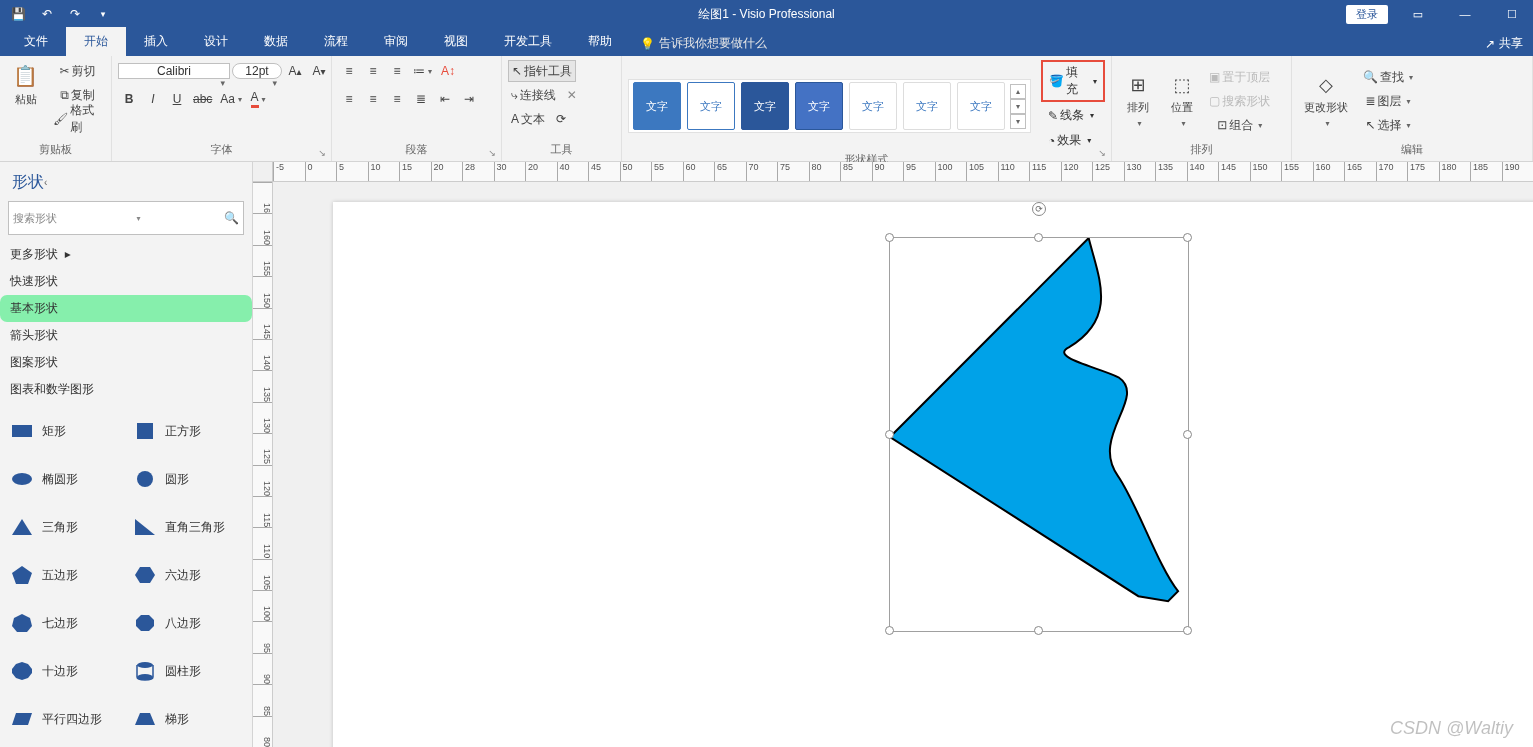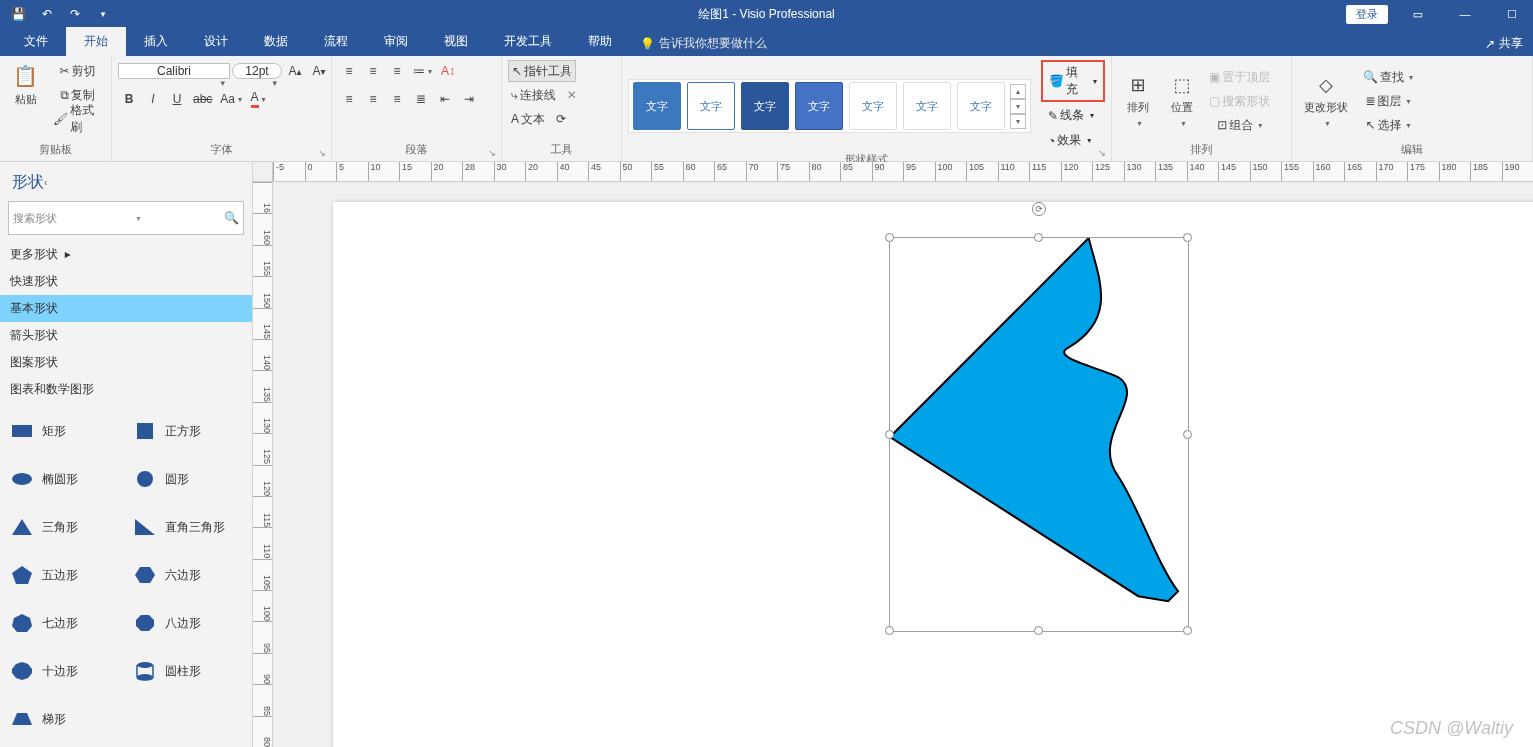--- a/index.html
+++ b/index.html
@@ -50,21 +50,21 @@
 
 
 .work { position:absolute; top:162px; left:0; right:0; bottom:0; display:flex; }
 .shapes-pane { width:253px; background:#f3f3f3; border-right:1px solid #d4d4d4; display:flex; flex-direction:column; }
 .shapes-title { padding:10px 12px 8px; font-size:16px; color:#2b579a; display:flex; align-items:center; }
 .shapes-title .collapse { font-size:10px; color:#666;}
 .search-box { margin:0 8px 6px; height:34px; border:1px solid #c0c0c0; background:#fff; display:flex; align-items:center; padding:0 4px; font-size:11px; color:#888;}
 .search-box .mag { margin-left:auto; color:#2b579a; font-size:12px;}
 .cat-list { font-size:12px;}
 .cat-item { padding:5px 10px; cursor:pointer; }
-.cat-item.selected { background:#7dd3fc; }
+.cat-item.selected { background:#86efac;border-radius:7px; }
 .shape-grid { flex:1; overflow:auto; padding:6px 4px; display:grid; grid-template-columns:1fr 1fr; gap:4px 2px;}
 .shape-entry { display:flex; align-items:center; gap:8px; padding:4px 6px; font-size:12px;}
 .shape-icon { width:24px; height:22px; display:flex; align-items:center; justify-content:center;}
 .shape-icon svg { fill:#2b579a; }
 
 
 .canvas-wrap { flex:1; position:relative; background:#f0f0f0; overflow:hidden;}
 .ruler-h { position:absolute; top:0; left:20px; right:0; height:20px; background:#f9f9f9; border-bottom:1px solid #ccc; display:flex; font-size:9px; color:#555;}
 .ruler-h .tick { width:32px; border-left:1px solid #aaa; padding-left:2px;}
 .ruler-v { position:absolute; top:20px; left:0; width:20px; bottom:0; background:#f9f9f9; border-right:1px solid #ccc; display:flex; flex-direction:column; font-size:9px; color:#555;}
@@ -427,20 +427,28 @@
         </div>
         <div class="shape-entry">
           <div class="shape-icon">
             <svg width="24" height="22" viewBox="0 0 24 22">
               <ellipse cx="12" cy="5" rx="8" ry="3"></ellipse>
               <path d="M4,5 L4,17 A8,3 0 0 0 20,17 L20,5" fill="none" stroke="#2b579a" stroke-width="1.5"></path>
               <ellipse cx="12" cy="17" rx="8" ry="3" fill="#2b579a"></ellipse>
             </svg>
           </div>
           <span>圆柱形</span>
+        </div>
+        <div class="shape-entry">
+          <div class="shape-icon">
+            <svg width="24" height="22" viewBox="0 0 24 22">
+              <polygon points="6,5 22,5 18,17 2,17"></polygon>
+            </svg>
+          </div>
+          <span>平行四边形</span>
         </div>
         <div class="shape-entry">
           <div class="shape-icon">
             <svg width="24" height="22" viewBox="0 0 24 22">
               <polygon points="7,5 17,5 22,17 2,17"></polygon>
             </svg>
           </div>
           <span>梯形</span>
         </div>
       </div>

